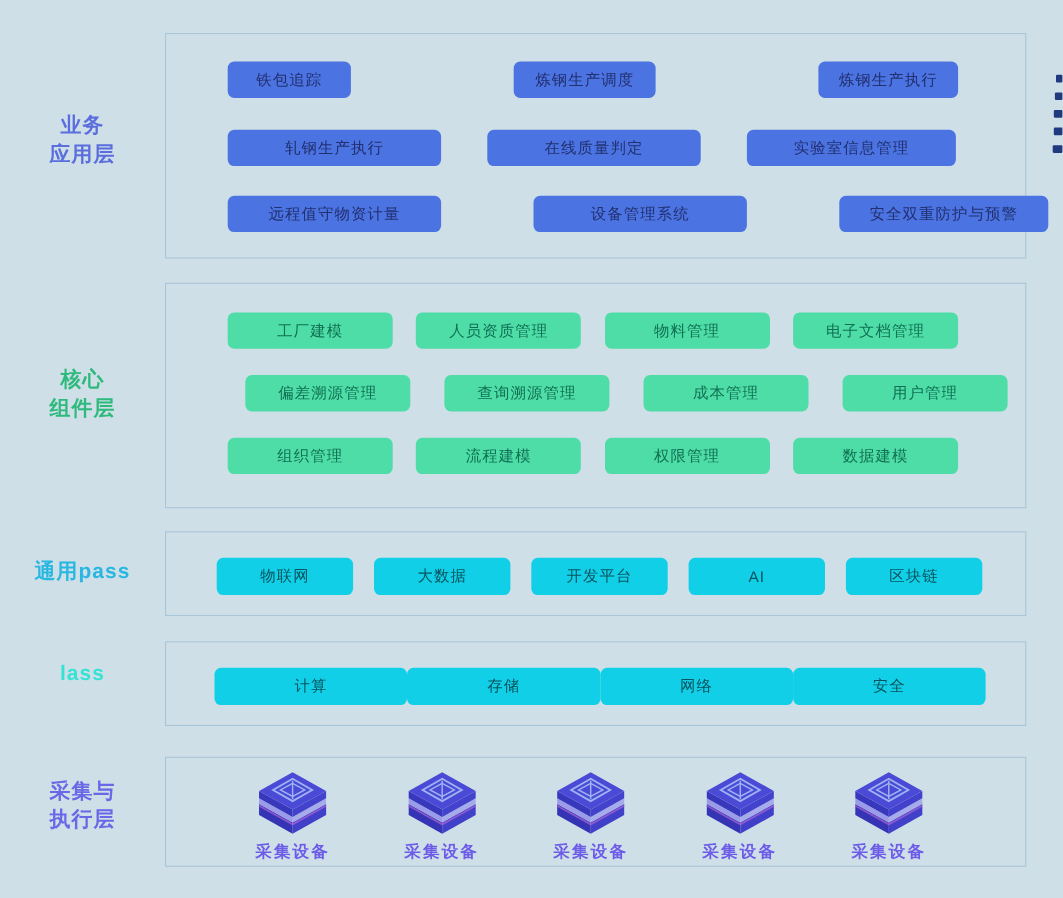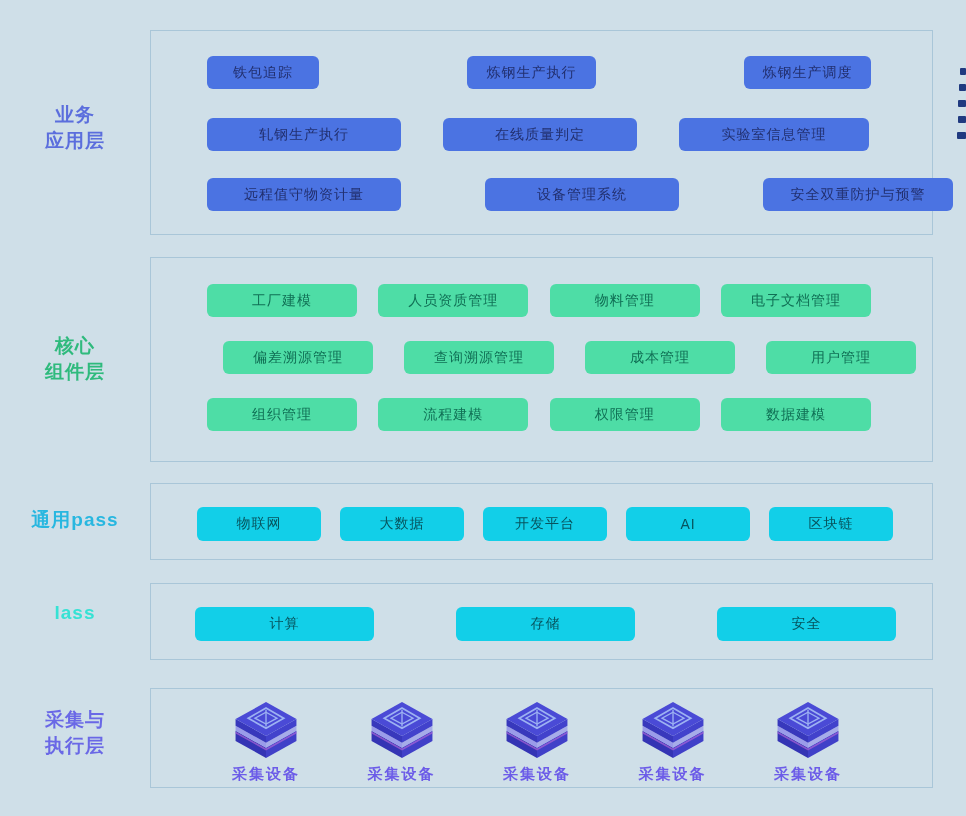--- a/index.html
+++ b/index.html
@@ -103,22 +103,22 @@
   <div>lass</div>
 </div>
 <div class="side-label" id="label-collect">
   <div>采集与</div>
   <div>执行层</div>
 </div>
 
 <div class="layer-box" id="box-business">
   <div class="btn-row" id="row-l1r1">
       <div class="btn btn-blue">铁包追踪</div>
+      <div class="btn btn-blue">炼钢生产调度</div>
       <div class="btn btn-blue">炼钢生产执行</div>
-      <div class="btn btn-blue">炼钢生产调度</div>
     </div>
   <div class="btn-row" id="row-l1r2">
       <div class="btn btn-blue">轧钢生产执行</div>
       <div class="btn btn-blue">在线质量判定</div>
       <div class="btn btn-blue">实验室信息管理</div>
     </div>
   <div class="btn-row" id="row-l1r3">
       <div class="btn btn-blue">远程值守物资计量</div>
       <div class="btn btn-blue">设备管理系统</div>
       <div class="btn btn-blue">安全双重防护与预警</div>
@@ -153,20 +153,21 @@
       <div class="btn btn-cyan">开发平台</div>
       <div class="btn btn-cyan">AI</div>
       <div class="btn btn-cyan">区块链</div>
     </div>
 </div>
 
 <div class="layer-box" id="box-lass">
   <div class="btn-row" id="row-l4r1">
       <div class="btn btn-cyan">计算</div>
       <div class="btn btn-cyan">存储</div>
+      <div class="btn btn-cyan">网络</div>
       <div class="btn btn-cyan">安全</div>
     </div>
 </div>
 
 <div class="layer-box" id="box-collect">
   <div class="device-row">
       <div class="device">
   <svg class="cube" viewBox="0 0 92 78">
 
     <polygon points="10,40 46,60 46,72 10,52" fill="var(--cube_bottom_left)"></polygon>

